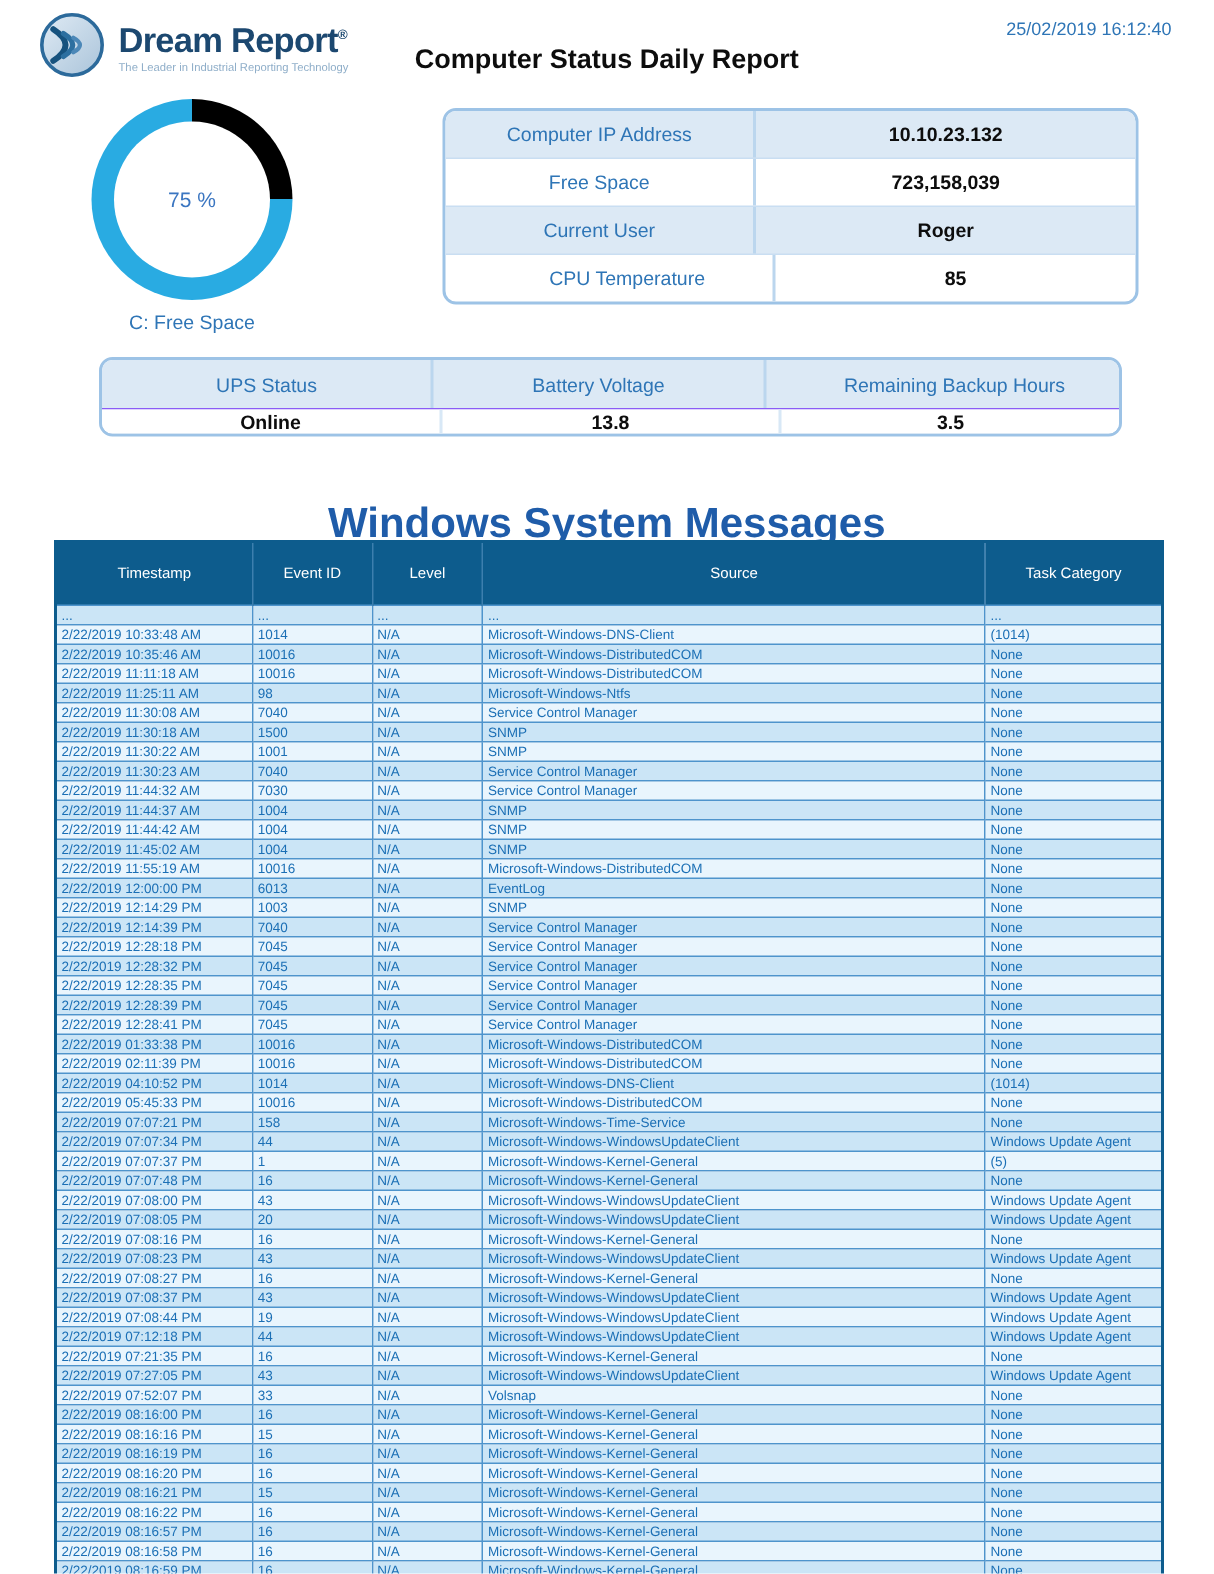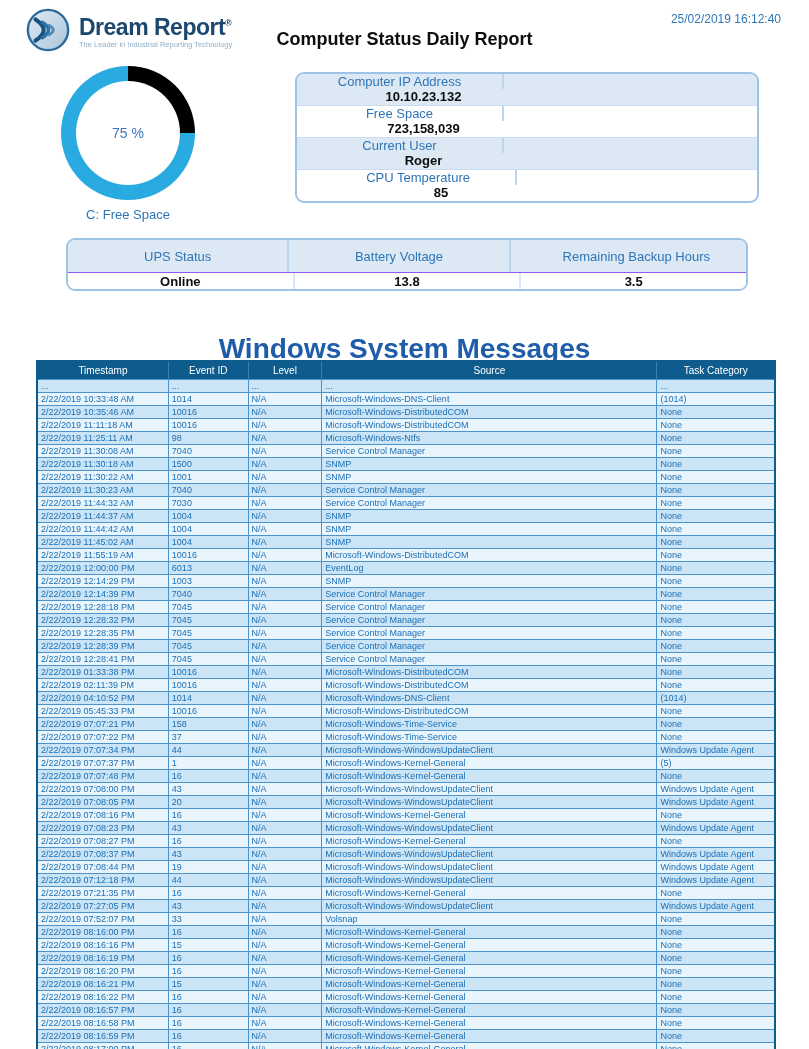--- a/index.html
+++ b/index.html
@@ -21,21 +21,21 @@
   .donut-wrap{position:absolute;left:38px;top:66px;width:180px;}
   .donut{width:134px;height:134px;border-radius:50%;margin:0 auto;position:relative;}
   .donut::after{content:"";position:absolute;inset:15px;background:#ffffff;border-radius:50%;}
   .donut-center{position:absolute;inset:0;display:flex;align-items:center;justify-content:center;
                 color:#3B76C1;font-size:14px;z-index:1;}
   .donut-caption{text-align:center;color:#2E75B6;font-size:13px;margin-top:7px;}
 
   
   .info-table{position:absolute;left:295px;top:72px;width:460px;
               border:2px solid #9DC3E6;border-radius:9px;overflow:hidden;background:#fff;}
-  .info-row{display:flex;height:31px;border-bottom:1px solid #C9DEF2;flex-direction:column;}
+  .info-row{display:flex;height:31px;border-bottom:1px solid #C9DEF2;}
   .info-row:last-child{border-bottom:none;padding-left:24px;}
   .info-row:nth-child(odd){background:#DCE9F5;}
   .info-label{width:45%;color:#2E75B6;display:flex;align-items:center;justify-content:center;
               font-size:13px;border-right:2px solid #BBD6EE;box-sizing:border-box;}
   .info-value{width:55%;display:flex;align-items:center;justify-content:center;
               font-size:13px;font-weight:bold;color:#0d0d0d;}
 
   
   .ups-table{position:absolute;left:66px;top:238px;width:678px;
              border:2px solid #9DC3E6;border-radius:9px;overflow:hidden;background:#fff;}
@@ -46,21 +46,21 @@
   .ups-head .ups-cell:last-child{border-right:none;padding-left:16px;}
   .ups-vals .ups-cell{font-weight:bold;color:#0d0d0d;border-right:2px solid #D8E8F6;}
   .ups-vals .ups-cell:last-child{border-right:none;}
 
   
   .msg-title{position:absolute;left:0;right:0;top:333px;text-align:center;
              color:#1F5CA9;font-weight:bold;font-size:28px;}
   table.msg{position:absolute;left:36px;top:360px;width:740px;table-layout:fixed;
             border-collapse:collapse;border:2px solid #0D5C8D;}
   table.msg thead th{background:#0D5C8D;color:#ffffff;font-weight:normal;font-size:10px;
-            height:17px;border-right:1px solid #3D7FAE;text-align:center;padding:0;}
+            height:17px;border-right:1px solid #3D7FAE;text-align:center;padding:12px;}
   table.msg tbody td{color:#1B6FB5;font-size:9px;height:12px;line-height:12px;
             padding:0 0 0 3px;border:1px solid #4E94CC;white-space:nowrap;overflow:hidden;
             box-sizing:border-box;text-align:left;}
   table.msg tr.even{background:#CBE5F6;}
   table.msg tr.odd{background:#E9F5FD;}
 </style>
 </head>
 <body>
 
 <div class="logo">
@@ -328,27 +328,20 @@
         <td>Microsoft-Windows-DistributedCOM</td>
         <td>None</td>
       </tr>
       <tr class="even">
         <td>2/22/2019 07:07:21 PM</td>
         <td>158</td>
         <td>N/A</td>
         <td>Microsoft-Windows-Time-Service</td>
         <td>None</td>
       </tr>
-      <tr class="odd">
-        <td>2/22/2019 07:07:22 PM</td>
-        <td>37</td>
-        <td>N/A</td>
-        <td>Microsoft-Windows-Time-Service</td>
-        <td>None</td>
-      </tr>
       <tr class="even">
         <td>2/22/2019 07:07:34 PM</td>
         <td>44</td>
         <td>N/A</td>
         <td>Microsoft-Windows-WindowsUpdateClient</td>
         <td>Windows Update Agent</td>
       </tr>
       <tr class="odd">
         <td>2/22/2019 07:07:37 PM</td>
         <td>1</td>

